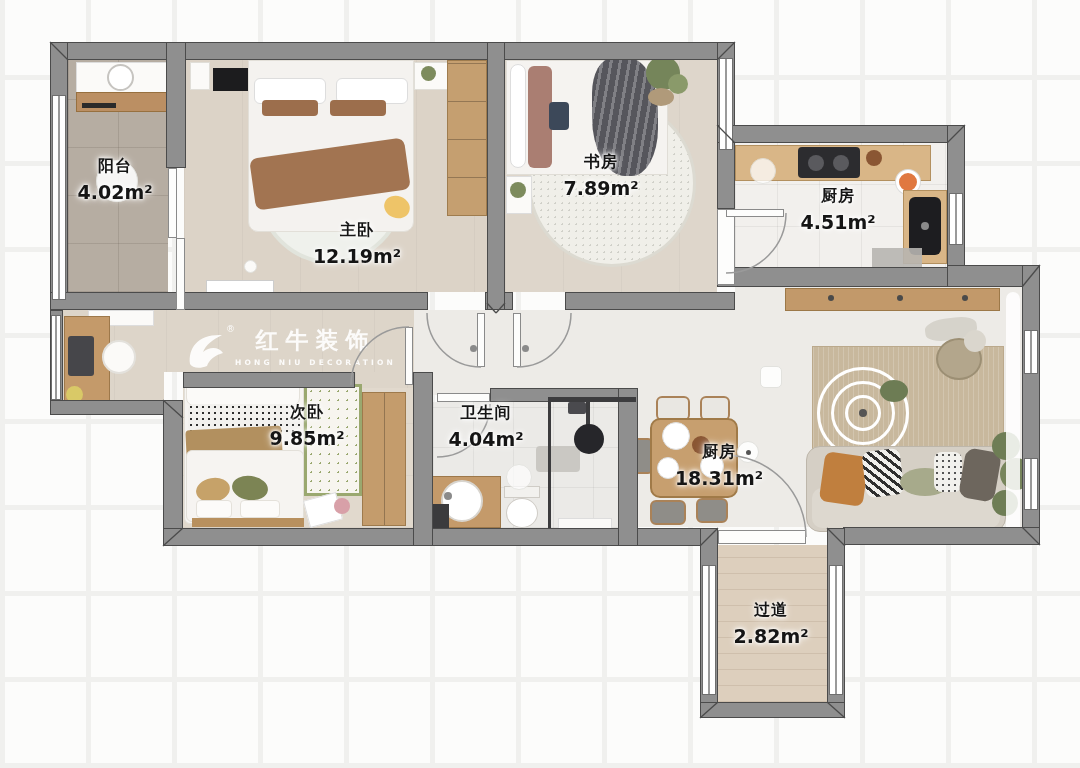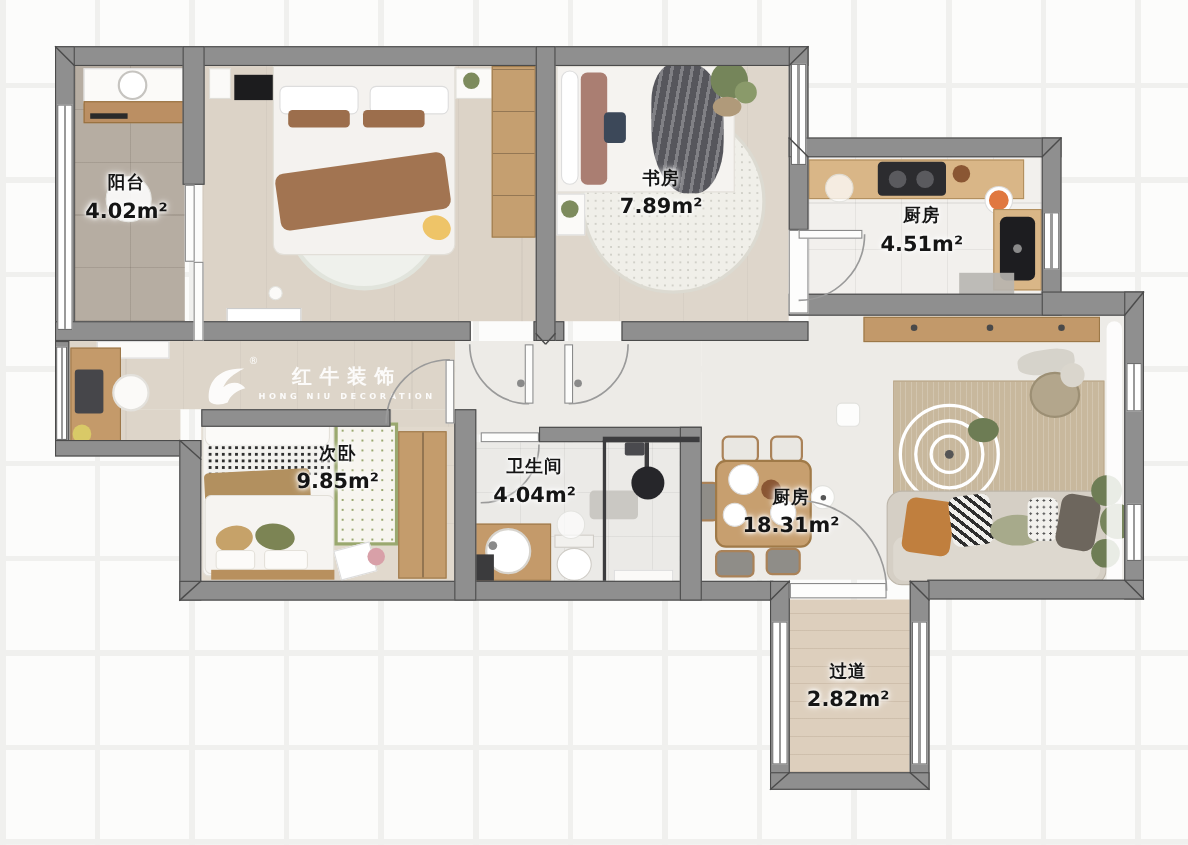--- a/index.html
+++ b/index.html
@@ -34,21 +34,21 @@
      repeating-linear-gradient(90deg,rgba(0,0,0,.055) 0 1px,transparent 1px 42px);}
   .f-beige{background:#ddd5c9;background-image:repeating-linear-gradient(90deg,rgba(0,0,0,.03) 0 1px,transparent 1px 52px);}
   .f-light{background:#edebe7;}
   .f-bed2{background:#e1d9cd;background-image:repeating-linear-gradient(0deg,rgba(0,0,0,.03) 0 1px,transparent 1px 52px);}
   .f-bath{background:#ebeae7;background-image:
      repeating-linear-gradient(0deg,rgba(0,0,0,.05) 0 1px,transparent 1px 40px),
      repeating-linear-gradient(90deg,rgba(0,0,0,.05) 0 1px,transparent 1px 40px);}
   .f-hall{background:#ddcfbd;background-image:repeating-linear-gradient(0deg,rgba(120,95,70,.14) 0 1px,transparent 1px 16px);}
   .watermark{z-index:25;display:flex;align-items:center;gap:7px;color:rgba(255,255,255,.9);}
   .wm-text{display:flex;flex-direction:column;align-items:center;}
-  .wm-brand{font-size:18px;font-weight:bold;letter-spacing:7px;line-height:1;}
+  .wm-brand{font-size:23px;font-weight:bold;letter-spacing:7px;line-height:1;font-family:Liberation Mono, monospace;}
   .wm-sub{font-size:7.5px;letter-spacing:3.2px;margin-top:4px;font-weight:bold;}
   .wm-reg{font-size:9px;position:absolute;left:44px;top:-2px;}
   svg.overlay{position:absolute;left:0;top:0;z-index:45;pointer-events:none;}
 </style>
 </head>
 <body>
 
 <div class="a" id="plan" style="left:0;top:0;width:1080px;height:768px;">
 
   <div class="a floor f-balcony" style="left:68px;top:60px;width:100px;height:232px;"></div>
@@ -269,33 +269,37 @@
       <line x1="163" y1="400" x2="183" y2="418"></line>
       <line x1="487" y1="303" x2="496" y2="313"></line>
       <line x1="505" y1="303" x2="496" y2="313"></line>
     </g>
   </svg>
 
   <div class="a room-label" style="left:115px;top:158px;">
     <div class="room-name">阳台</div>
     <div class="room-area">4.02m²</div>
   </div>
+  <div class="a room-label" style="left:357px;top:222px;">
+    <div class="room-name">主卧</div>
+    <div class="room-area">12.19m²</div>
+  </div>
   <div class="a room-label" style="left:601px;top:154px;">
     <div class="room-name">书房</div>
     <div class="room-area">7.89m²</div>
   </div>
   <div class="a room-label" style="left:838px;top:188px;">
     <div class="room-name">厨房</div>
     <div class="room-area">4.51m²</div>
   </div>
   <div class="a room-label" style="left:307px;top:404px;">
     <div class="room-name">次卧</div>
     <div class="room-area">9.85m²</div>
   </div>
-  <div class="a room-label" style="left:486px;top:416px;">
+  <div class="a room-label" style="left:486px;top:405px;">
     <div class="room-name">卫生间</div>
     <div class="room-area">4.04m²</div>
   </div>
   <div class="a room-label" style="left:719px;top:444px;">
     <div class="room-name">厨房</div>
     <div class="room-area">18.31m²</div>
   </div>
   <div class="a room-label" style="left:771px;top:602px;">
     <div class="room-name">过道</div>
     <div class="room-area">2.82m²</div>

